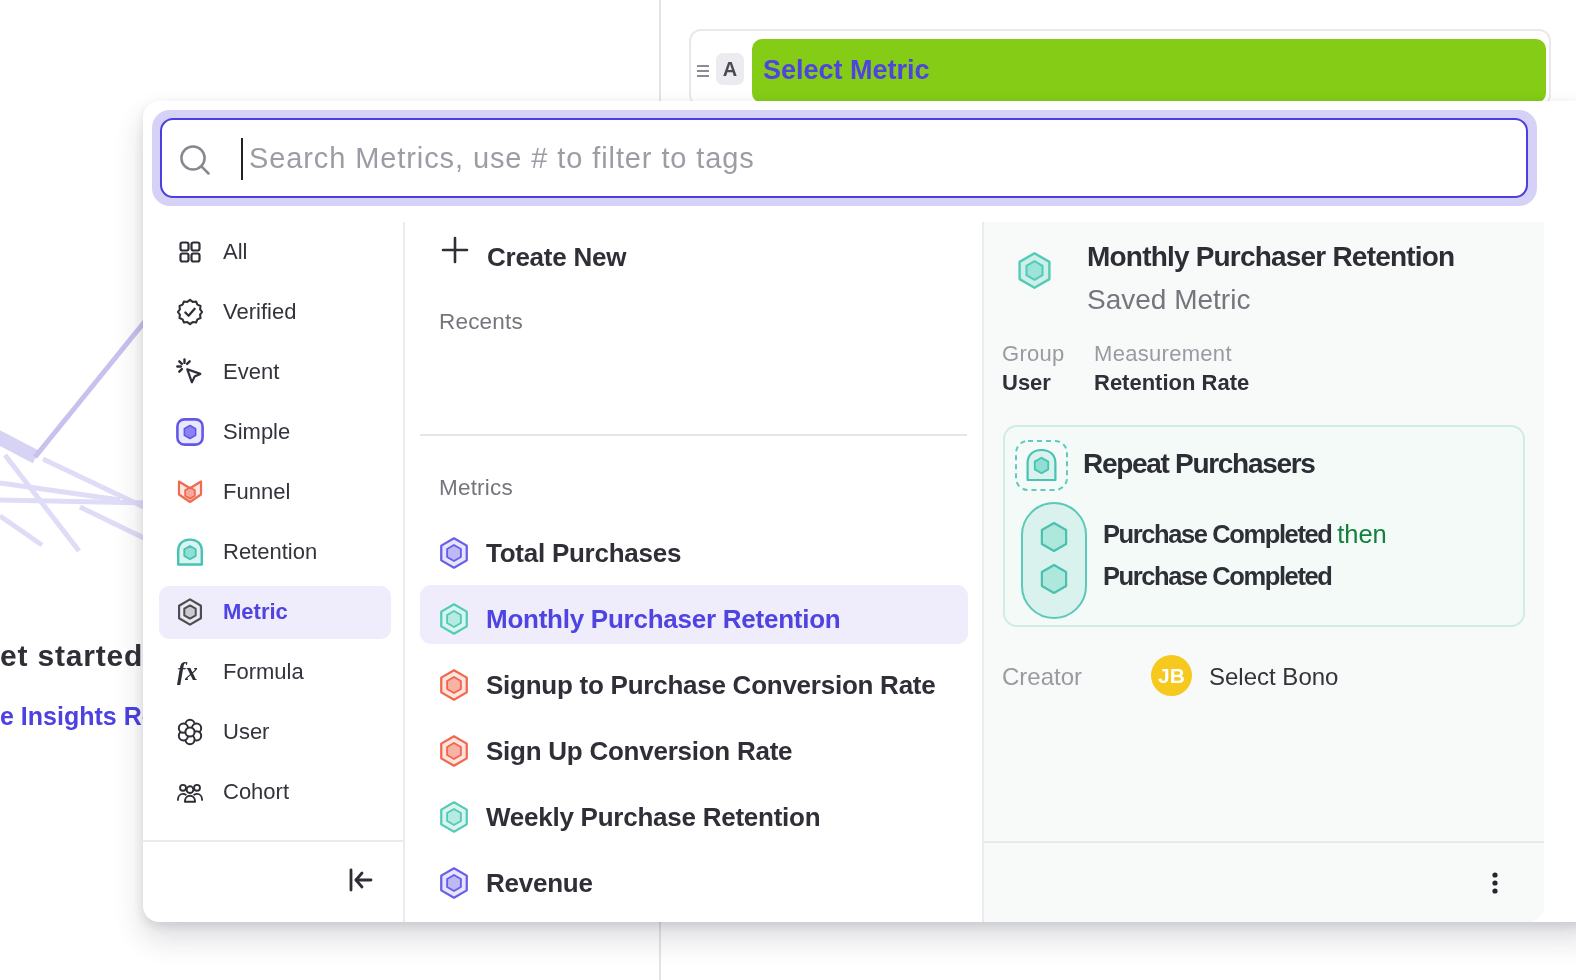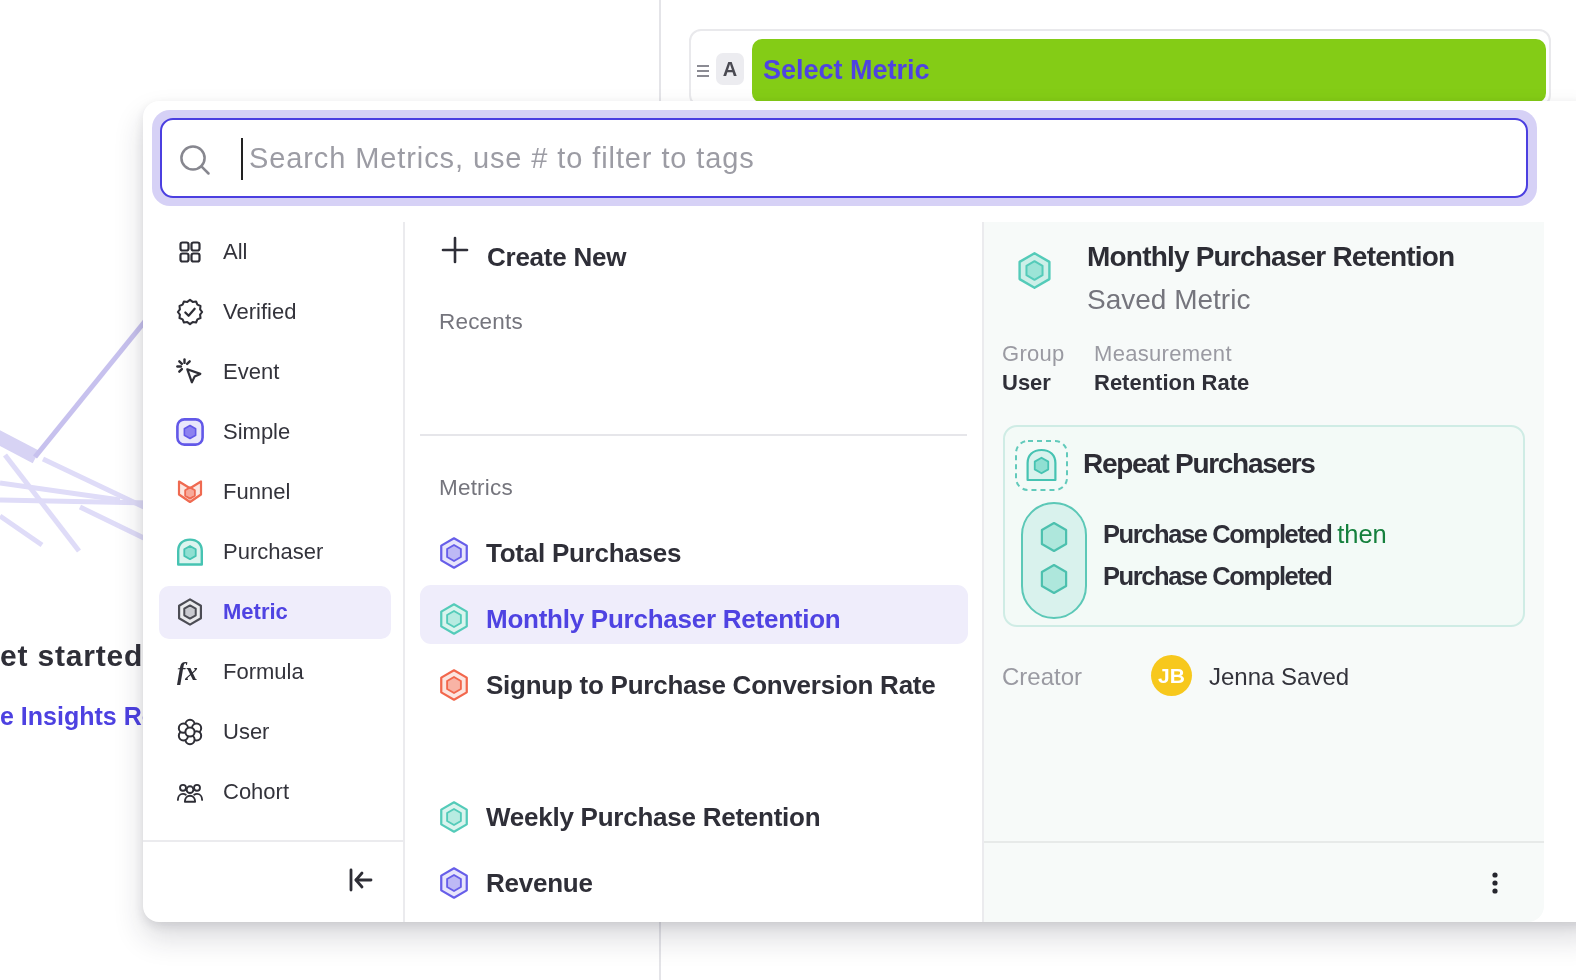--- a/index.html
+++ b/index.html
@@ -181,21 +181,21 @@
             </span>
             <span class="lb">Funnel</span>
           </div>
         <div class="srow" style="top:300px">
             <span class="ic" id="i-ret">
               <svg width="28" height="28" viewBox="0 0 28 28">
                 <path d="M2.2 26.5 V13 C2.2 6 6.8 1.6 14 1.6 C21.2 1.6 25.8 6 25.8 13 V26.5 Z" fill="#dcf4ef" stroke="#46c3b2" stroke-width="2.4" stroke-linejoin="round"></path>
                 <polygon points="14.00,8.00 19.72,11.30 19.72,17.90 14.00,21.20 8.28,17.90 8.28,11.30" fill="#8fdfd2" stroke="#46c3b2" stroke-width="1.8" stroke-linejoin="round"></polygon>
               </svg>
             </span>
-            <span class="lb">Purchaser</span>
+            <span class="lb">Retention</span>
           </div>
         <div class="srow sel" style="top:360px">
             <span class="ic" id="i-met">
               <svg width="26" height="28" viewBox="0 0 26 28">
                 <polygon points="13.00,1.40 23.91,7.70 23.91,20.30 13.00,26.60 2.09,20.30 2.09,7.70" fill="#ebebee" stroke="#4c4c54" stroke-width="2.2" stroke-linejoin="round"></polygon>
                 <polygon points="13.00,7.40 18.72,10.70 18.72,17.30 13.00,20.60 7.28,17.30 7.28,10.70" fill="#c9c9cf" stroke="#4c4c54" stroke-width="2" stroke-linejoin="round"></polygon>
               </svg>
             </span>
             <span class="lb">Metric</span>
           </div>
@@ -271,20 +271,29 @@
             <span class="lb">Monthly Purchaser Retention</span>
           </div>
         <div class="mrow" style="top:430px">
             <span class="ic hex-red">
               <svg width="32" height="34" viewBox="0 0 32 34">
                 <polygon points="16.00,1.30 29.60,9.15 29.60,24.85 16.00,32.70 2.40,24.85 2.40,9.15" fill="#fce5e0" stroke="#f2674c" stroke-width="2.4" stroke-linejoin="round"></polygon>
                 <polygon points="16.00,8.52 23.34,12.76 23.34,21.24 16.00,25.48 8.66,21.24 8.66,12.76" fill="#f8b3a5" stroke="#f2674c" stroke-width="2" stroke-linejoin="round"></polygon>
               </svg>
             </span>
             <span class="lb">Signup to Purchase Conversion Rate</span>
+          </div>
+        <div class="mrow" style="top:496px">
+            <span class="ic hex-red">
+              <svg width="32" height="34" viewBox="0 0 32 34">
+                <polygon points="16.00,1.30 29.60,9.15 29.60,24.85 16.00,32.70 2.40,24.85 2.40,9.15" fill="#fce5e0" stroke="#f2674c" stroke-width="2.4" stroke-linejoin="round"></polygon>
+                <polygon points="16.00,8.52 23.34,12.76 23.34,21.24 16.00,25.48 8.66,21.24 8.66,12.76" fill="#f8b3a5" stroke="#f2674c" stroke-width="2" stroke-linejoin="round"></polygon>
+              </svg>
+            </span>
+            <span class="lb">Sign Up Conversion Rate</span>
           </div>
         <div class="mrow" style="top:562px">
             <span class="ic hex-teal">
               <svg width="32" height="34" viewBox="0 0 32 34">
                 <polygon points="16.00,1.30 29.60,9.15 29.60,24.85 16.00,32.70 2.40,24.85 2.40,9.15" fill="#daf4ee" stroke="#54cbb9" stroke-width="2.4" stroke-linejoin="round"></polygon>
                 <polygon points="16.00,8.52 23.34,12.76 23.34,21.24 16.00,25.48 8.66,21.24 8.66,12.76" fill="#b7ebe1" stroke="#54cbb9" stroke-width="2" stroke-linejoin="round"></polygon>
               </svg>
             </span>
             <span class="lb">Weekly Purchase Retention</span>
           </div>
@@ -323,21 +332,21 @@
           <div class="rcardtitle">Repeat Purchasers</div>
           <div class="capsule"><svg width="62" height="113" viewBox="0 0 62 113">
                 <polygon points="31.00,19.00 43.12,26.00 43.12,40.00 31.00,47.00 18.88,40.00 18.88,26.00" fill="#aee7dc" stroke="#4cc0ae" stroke-width="2.2" stroke-linejoin="round"></polygon>
                 <polygon points="31.00,61.00 43.12,68.00 43.12,82.00 31.00,89.00 18.88,82.00 18.88,68.00" fill="#aee7dc" stroke="#4cc0ae" stroke-width="2.2" stroke-linejoin="round"></polygon>
               </svg></div>
           <div class="pcline" style="top:93px;">Purchase Completed <span class="then">then</span></div>
           <div class="pcline" style="top:135px;">Purchase Completed</div>
         </div>
         <div class="creatorlb">Creator</div>
         <div class="avatar">JB</div>
-        <div class="creatorname">Jenna Saved</div>
+        <div class="creatorname">Select Bono</div>
         <div class="rfootline"></div>
         <svg class="dots" width="12" height="28" viewBox="0 0 12 28">
           <circle cx="6" cy="5" r="2.6" fill="#26262e"></circle>
           <circle cx="6" cy="13" r="2.6" fill="#26262e"></circle>
           <circle cx="6" cy="21" r="2.6" fill="#26262e"></circle>
         </svg>
       </div>
     </div>
   </div>
 </div>

